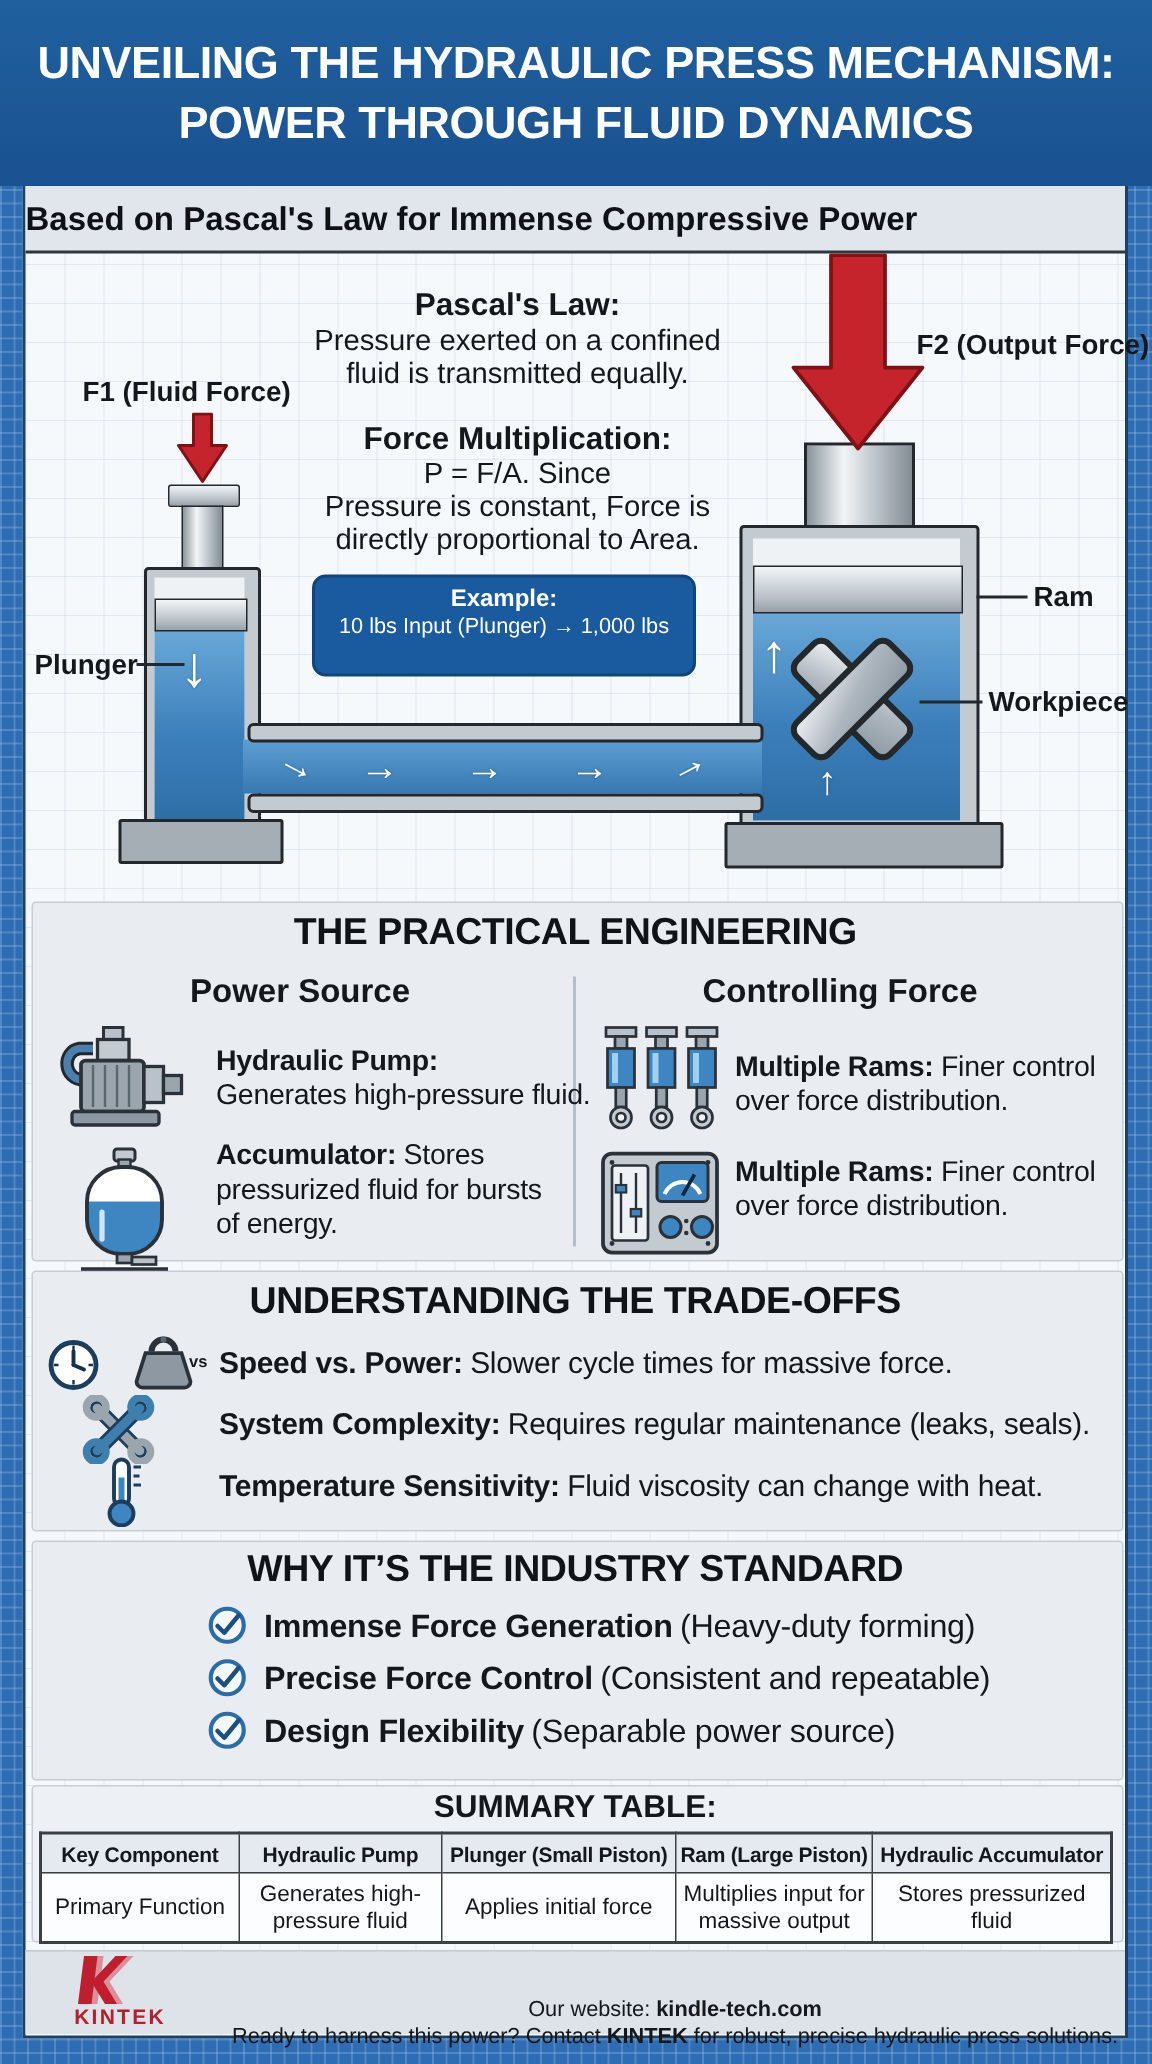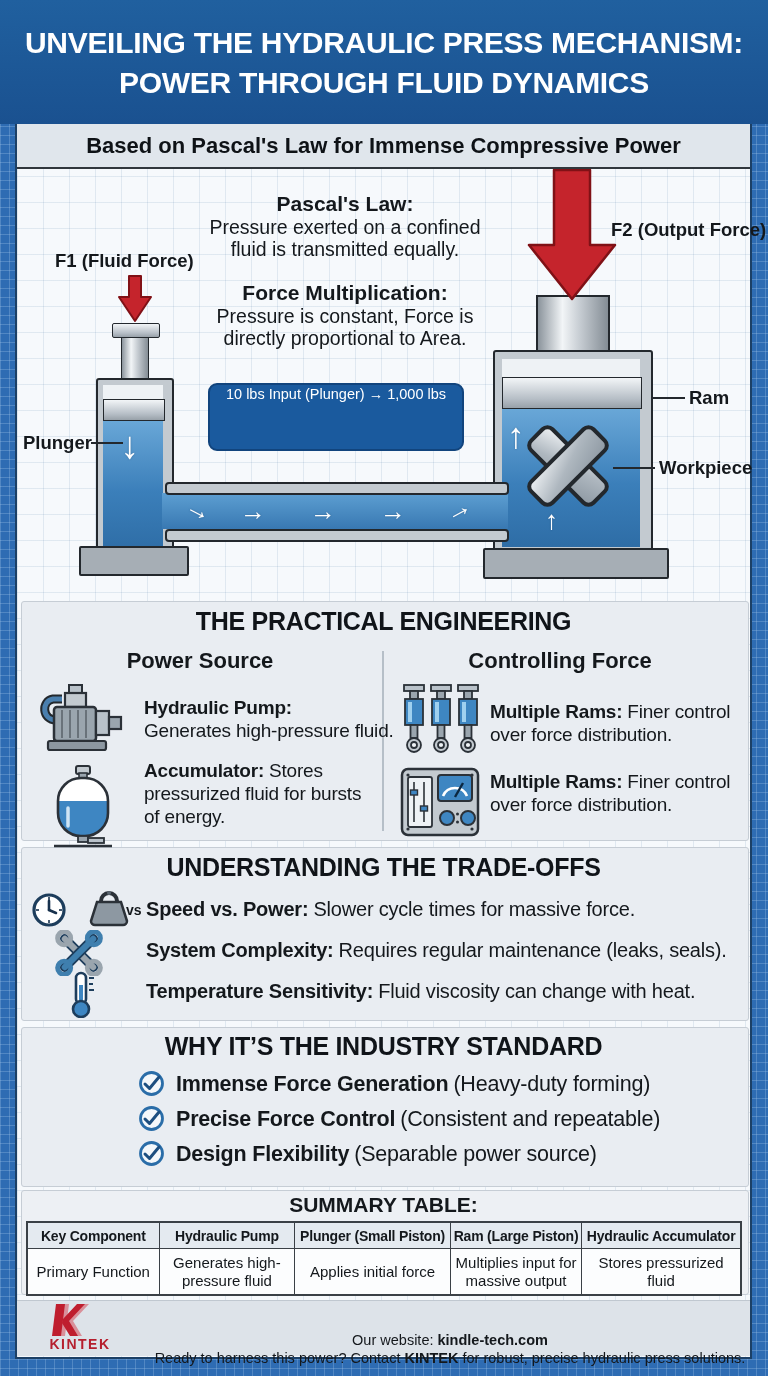--- a/index.html
+++ b/index.html
@@ -23,21 +23,21 @@
   .title1{left:0;top:24px;} .title2{left:0;top:64px;}
 
   
   .panel{left:15px;top:122px;width:733px;height:1233px;
     border:2px solid #1c4066;background-color:#f6f9fc;
     background-image:
       linear-gradient(rgba(90,130,175,.14) 1px,transparent 1px),
       linear-gradient(90deg,rgba(90,130,175,.14) 1px,transparent 1px);
     background-size:26px 26px;z-index:1;}
   .banner{left:17px;top:124px;width:733px;height:43px;background:#e0e6ec;
-    border-bottom:2px solid #30363c;text-align:center;line-height:44px;
+    border-bottom:2px solid #30363c;text-align:left;line-height:44px;
     font-weight:700;font-size:22px;color:#0e1216;z-index:2;}
 
   .box{background:#e9edf2;border:1px solid #c6cdd5;border-radius:3px;z-index:1;}
   .sec-title{left:15px;width:737px;text-align:center;font-weight:700;
     font-size:25px;letter-spacing:-.3px;color:#101419;z-index:2;}
 
   
   .z2{z-index:2;} .z3{z-index:3;} .z4{z-index:4;}
   .dtext{ text-align:center;width:330px;}
   .d-pascal{left:180px;top:192px;}
@@ -91,21 +91,21 @@
   .e-i2{left:144px;top:759px;width:218px;}
   .e-i3{left:490px;top:700px;width:262px;}
   .e-i4{left:490px;top:770px;width:262px;}
   .lead-block{display:block;font-weight:700;}
   .icon{z-index:2;}
 
   
   .box-trade{left:21px;top:847px;width:726px;height:172px;}
   .t-item{font-size:20px;z-index:2;white-space:nowrap;letter-spacing:-.2px;}
   .t-i1{left:146px;top:898px;} .t-i2{left:146px;top:939px;} .t-i3{left:146px;top:980px;}
-  .vs{left:86px;top:902px;font-weight:700;font-size:14px;z-index:2;margin-left:40px;}
+  .vs{left:86px;top:902px;font-weight:700;font-size:11px;z-index:2;margin-left:40px;}
 
   
   .box-std{left:21px;top:1027px;width:726px;height:158px;}
   .s-item{font-size:21.5px;z-index:2;white-space:nowrap;letter-spacing:-.2px;}
   .s-i1{left:176px;top:1072px;} .s-i2{left:176px;top:1107px;} .s-i3{left:176px;top:1142px;}
   .chk1{left:138px;top:1070px;} .chk2{left:138px;top:1105px;} .chk3{left:138px;top:1140px;}
 
   
   .box-sum{left:21px;top:1190px;width:726px;height:103px;background:#edf0f4;}
   .sum-title{left:15px;top:1193px;width:737px;text-align:center;font-weight:700;font-size:21px;z-index:2;}
@@ -138,24 +138,26 @@
   <div class="abs panel"></div>
   <div class="abs banner">Based on Pascal's Law for Immense Compressive Power</div>
 
   <div class="abs dtext d-pascal z2">
     <div class="dtitle">Pascal's Law:</div>
     <div class="dline">Pressure exerted on a confined</div>
     <div class="dline">fluid is transmitted equally.</div>
   </div>
   <div class="abs dtext d-fmult z2">
     <div class="dtitle">Force Multiplication:</div>
+    <div class="dline">P = F/A. Since</div>
     <div class="dline">Pressure is constant, Force is</div>
     <div class="dline">directly proportional to Area.</div>
   </div>
   <div class="abs d-example">
+    <div class="ex-title">Example:</div>
     <div class="ex-line">10 lbs Input (Plunger) → 1,000 lbs</div>
   </div>
 
   <div class="abs dlabel" style="left:55px;top:250px;">F1 (Fluid Force)</div>
   <svg class="abs z3" style="left:118px;top:275px;" width="34" height="48" viewBox="0 0 34 48">
     <polygon points="11,1 23,1 23,22 33,22 17,46 1,22 11,22" fill="#c5242c" stroke="#801116" stroke-width="2" stroke-linejoin="round"></polygon>
   </svg>
 
   <div class="abs d-cap metal-h thin-outline"></div>
   <div class="abs d-rod metal-v thin-outline"></div>

